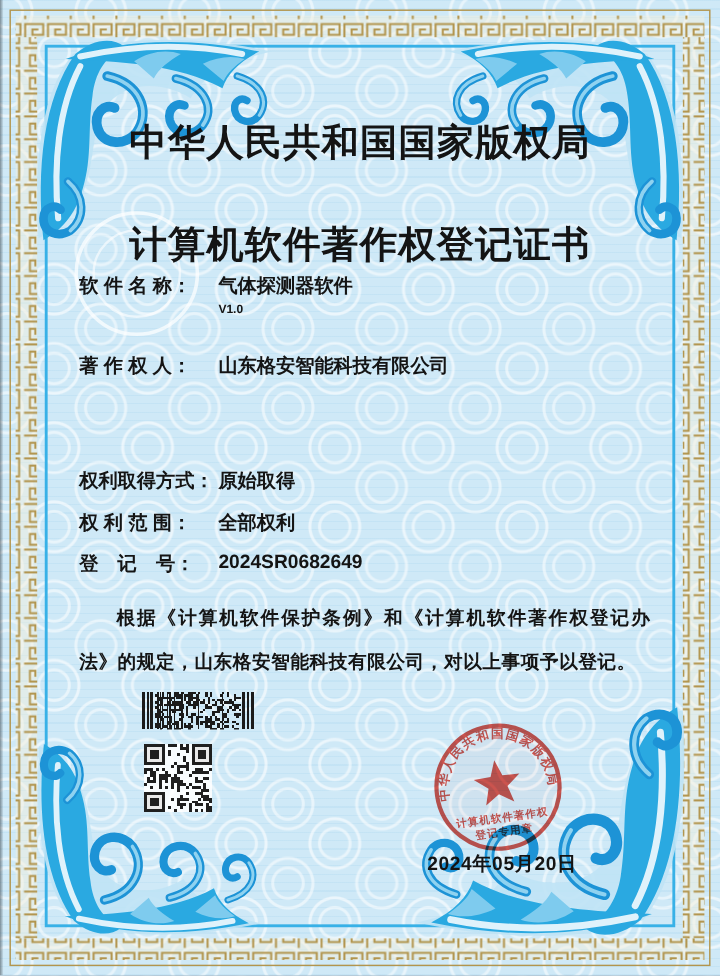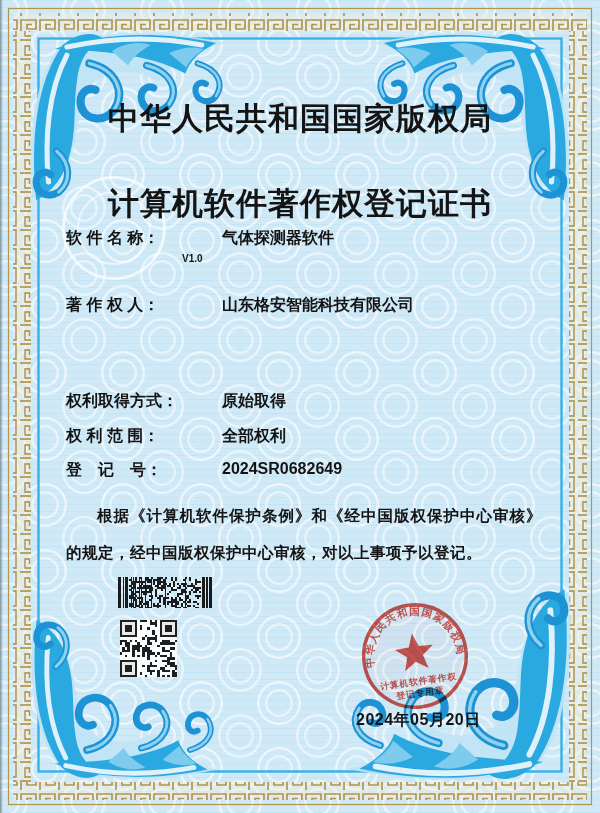--- a/index.html
+++ b/index.html
@@ -25,21 +25,21 @@
     border:3px solid rgba(255,255,255,.7);z-index:0;}
   .wm-big::before{content:"";position:absolute;inset:12px;border-radius:50%;
     border:2px solid rgba(255,255,255,.6);}
   .title{left:0;width:600px;text-align:center;
     font-family:"Liberation Serif","DejaVu Serif",serif;font-weight:bold;
     font-size:31px;letter-spacing:1px;z-index:3;white-space:nowrap;}
   .title1{top:98px;}
   .title2{top:144px;margin-top:39px;}
   .certno{top:191px;right:67px;font-size:13.5px;font-weight:bold;z-index:3;white-space:pre;}
   .certno .lbl{margin-right:14px;}
-  .row{left:66px;display:flex;font-size:16px;font-weight:bold;z-index:3;white-space:pre;gap:40px;}
+  .row{left:66px;display:flex;font-size:16px;font-weight:bold;z-index:3;white-space:pre;}
   .row .lbl{width:116px;flex:none;}
   .v2{left:182px;font-size:10px;font-weight:bold;z-index:3;}
   .para{left:66px;width:476px;top:497px;font-size:15.5px;font-weight:bold;
     line-height:37px;text-indent:2em;letter-spacing:.5px;z-index:3;text-align:justify;}
   .date{left:356px;top:710px;width:120px;text-align:left;font-size:16px;
     font-weight:bold;z-index:4;letter-spacing:.5px;white-space:nowrap;}
   .seal{left:352px;top:593px;width:126px;height:126px;z-index:3;
     mix-blend-mode:multiply;opacity:.92;}
   .barcode{left:118px;top:576px;width:94px;height:32px;z-index:3;}
   .qrcode{left:120px;top:620px;width:57px;height:57px;z-index:3;}
@@ -126,21 +126,21 @@
   </div>
   <div class="abs row" style="top:426px">
     <span class="lbl">权 利 范 围：</span>
     <span>全部权利</span>
   </div>
   <div class="abs row" style="top:460px">
     <span class="lbl">登　记　号：</span>
     <span>2024SR0682649</span>
   </div>
 
-  <div class="abs para">根据《计算机软件保护条例》和《经中国版权保护中心审核》的规定，经中国版权保护中心审核，对以上事项予以登记。</div>
+  <div class="abs para">根据《计算机软件保护条例》和《计算机软件著作权登记办法》的规定，山东格安智能科技有限公司，对以上事项予以登记。</div>
 
   <svg class="abs barcode" id="barcode" viewBox="0 0 94 31" shape-rendering="crispEdges">
       <rect x="0" y="0" width="3" height="31" fill="#1b1b1b"></rect>
       <rect x="4.5" y="0" width="1.5" height="31" fill="#1b1b1b"></rect>
       <rect x="7" y="0" width="2.5" height="31" fill="#1b1b1b"></rect>
       <rect x="84" y="0" width="2.5" height="31" fill="#1b1b1b"></rect>
       <rect x="88" y="0" width="1.5" height="31" fill="#1b1b1b"></rect>
       <rect x="91" y="0" width="3" height="31" fill="#1b1b1b"></rect>
       <rect x="11" y="2" width="2" height="2" fill="#1b1b1b"></rect>
       <rect x="11" y="8" width="2" height="2" fill="#1b1b1b"></rect>

